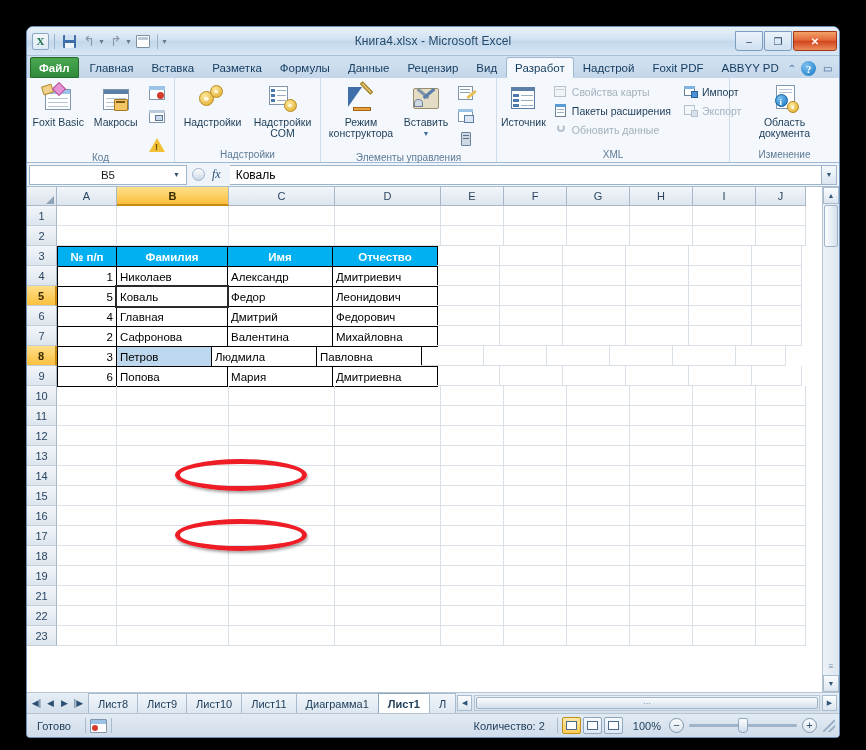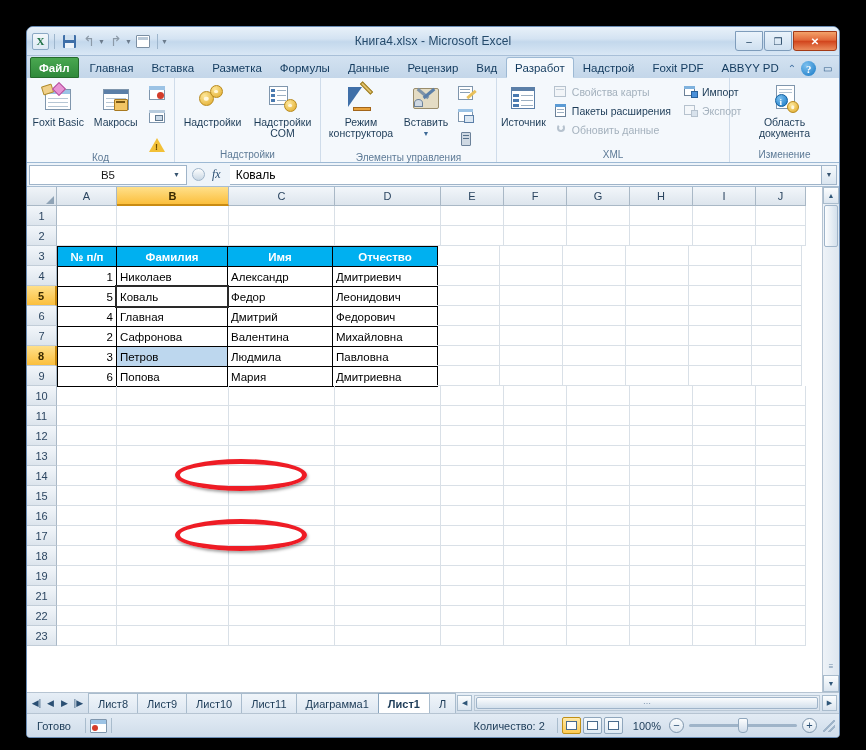--- a/index.html
+++ b/index.html
@@ -755,21 +755,21 @@
             <div class="cell" style="width: 63px;"></div>
             <div class="cell" style="width: 63px;"></div>
             <div class="cell" style="width: 63px;"></div>
             <div class="cell" style="width: 63px;"></div>
             <div class="cell" style="width: 63px;"></div>
             <div class="cell" style="width: 50px;"></div>
           </div>
           <div class="row">
             <div class="rowhead sel">8</div>
             <div class="cell num bordered" style="width: 60px;">3</div>
-            <div class="cell selfill bordered" style="width: 112px;">Петров</div>
+            <div class="cell selfill bordered" style="width: 96px;">Петров</div>
             <div class="cell bordered" style="width: 106px;">Людмила</div>
             <div class="cell bordered" style="width: 106px;">Павловна</div>
             <div class="cell" style="width: 63px;"></div>
             <div class="cell" style="width: 63px;"></div>
             <div class="cell" style="width: 63px;"></div>
             <div class="cell" style="width: 63px;"></div>
             <div class="cell" style="width: 63px;"></div>
             <div class="cell" style="width: 50px;"></div>
           </div>
           <div class="row">

